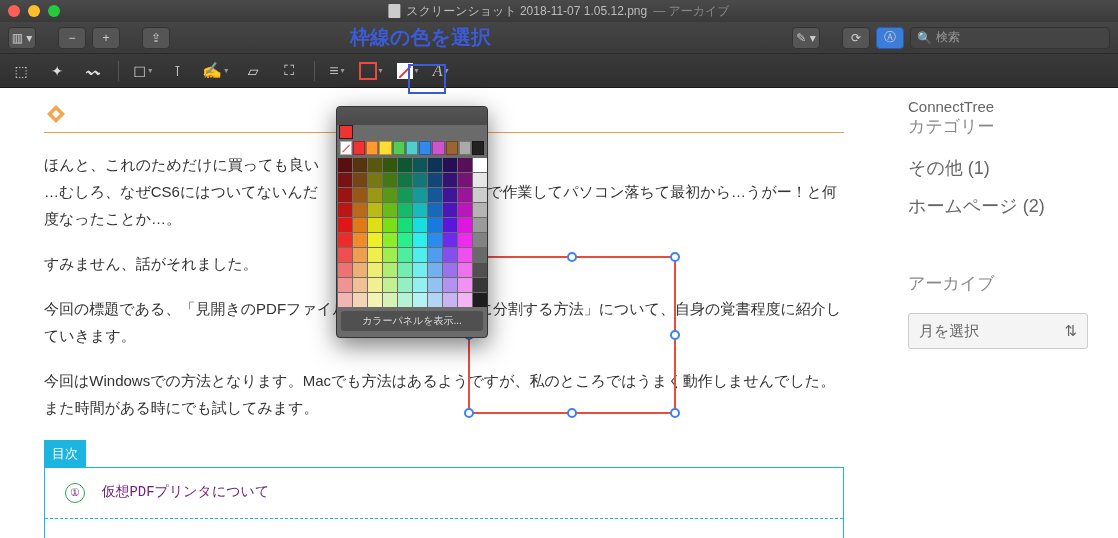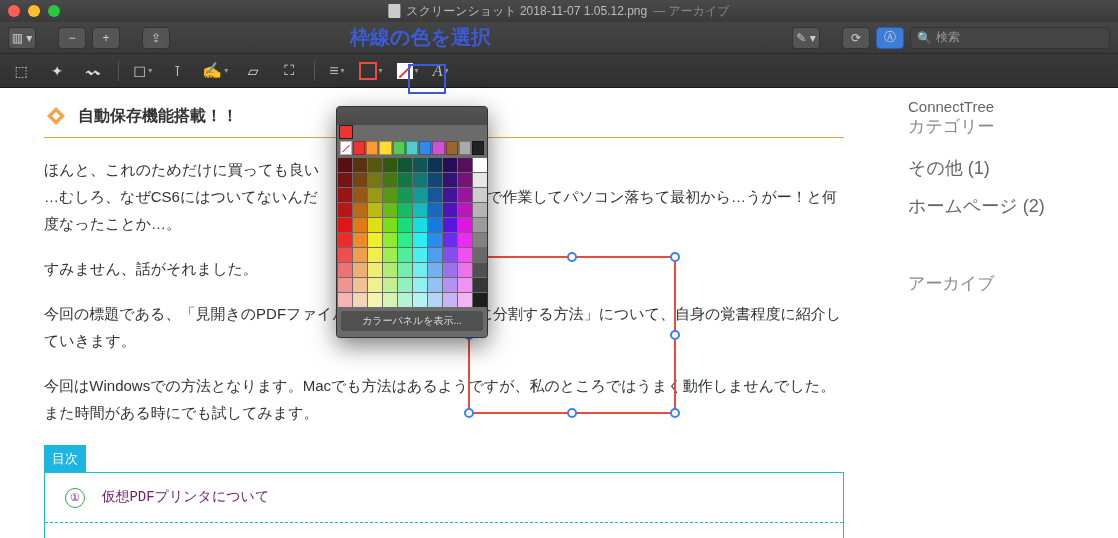--- a/index.html
+++ b/index.html
@@ -361,21 +361,20 @@
 
 <div class="content">
   <div class="main">
     <div class="headline">
       <span class="headline-icon">
         <svg viewBox="0 0 24 24" width="24" height="24">
             <path fill="#f0a850" d="M3 12l9-9 9 9-9 9z"></path>
             <path fill="#fff" d="M8 12l4-4 4 4-4 4z"></path>
           </svg>
       </span>
-      <span class="headline-text">自動保存機能搭載！！</span>
     </div>
     <div class="para">
       <span>ほんと、これのためだけに買っても良い</span>
       <span style="display:inline-block;width:130px"></span>
       <span>ら）</span><br>
       <span>…むしろ、なぜCS6にはついてないんだ</span>
       <span style="display:inline-block;width:130px"></span>
       <span>ラレで作業してパソコン落ちて最初から…うがー！と何度なったことか…。</span>
     </div>
     <div class="para">すみません、話がそれました。</div>
@@ -397,20 +396,24 @@
     </div>
   </div>
 
   <div class="sidebar">
     <div class="sb-link">ConnectTree</div>
     <div class="sb-head">カテゴリー</div>
     <div class="sb-item">その他 (1)</div>
     <div class="sb-item">ホームページ (2)</div>
     <div style="height:40px"></div>
     <div class="sb-head">アーカイブ</div>
+    <div class="archive-select">
+      <span>月を選択</span>
+      <span>⇅</span>
+    </div>
   </div>
 </div>
 
 <div class="selection-rect">
   <div class="handle h-tl"></div>
   <div class="handle h-tm"></div>
   <div class="handle h-tr"></div>
   <div class="handle h-ml"></div>
   <div class="handle h-mr"></div>
   <div class="handle h-bl"></div>

